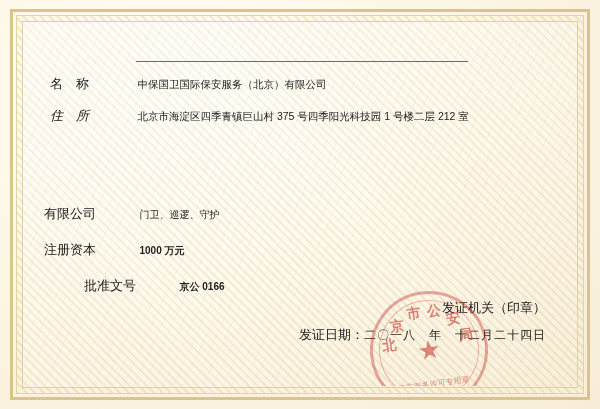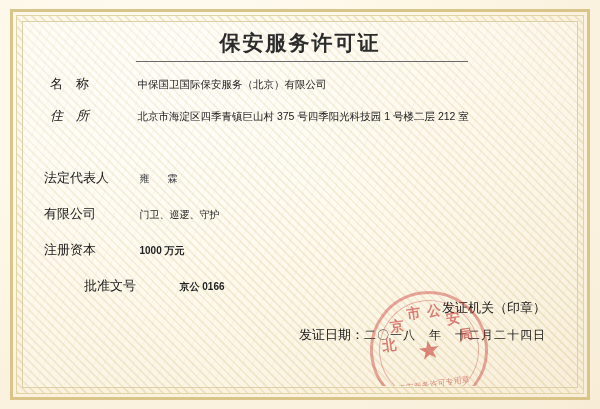--- a/index.html
+++ b/index.html
@@ -225,38 +225,33 @@
 <body>
 
 <div id="certificate">
 
   <div class="frame-outer"></div>
   <div class="frame-inner"></div>
   <div class="paper-wash"></div>
 
   <div class="content">
 
-    <div class="doc-title">保安服务许可证</div>
     <div class="title-rule"></div>
 
 
     <div class="field f-name">
       <span class="flabel">名　称</span>
       <span class="fvalue">中保国卫国际保安服务（北京）有限公司</span>
     </div>
 
     <div class="field f-addr">
       <span class="flabel">住　所</span>
       <span class="fvalue">北京市海淀区四季青镇巨山村 375 号四季阳光科技园 1 号楼二层 212 室</span>
     </div>
 
-    <div class="field f-legal">
-      <span class="flabel">法定代表人</span>
-      <span class="fvalue">雍　霖</span>
-    </div>
 
     <div class="field f-scope">
       <span class="flabel">有限公司</span>
       <span class="fvalue">门卫、巡逻、守护</span>
     </div>
 
     <div class="field f-capital">
       <span class="flabel">注册资本</span>
       <span class="fvalue">1000 万元</span>
     </div>

